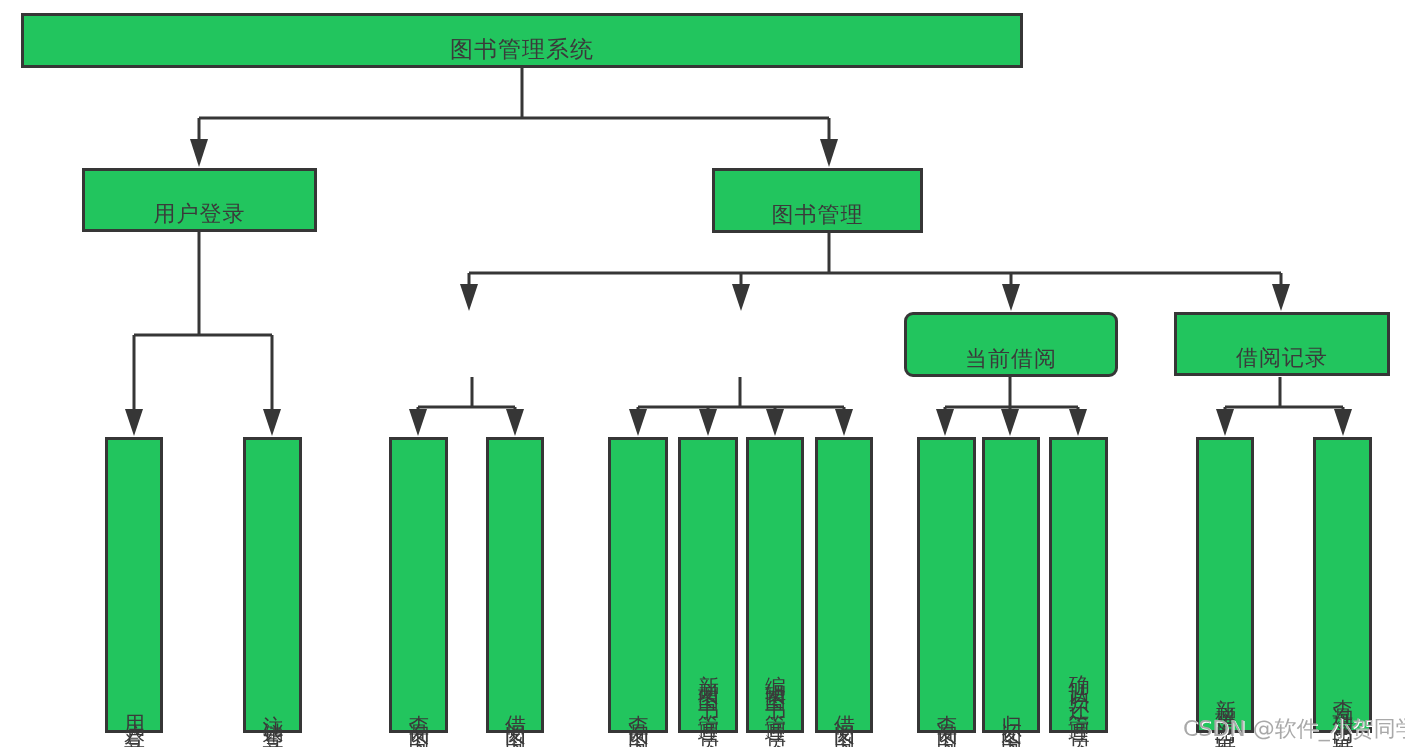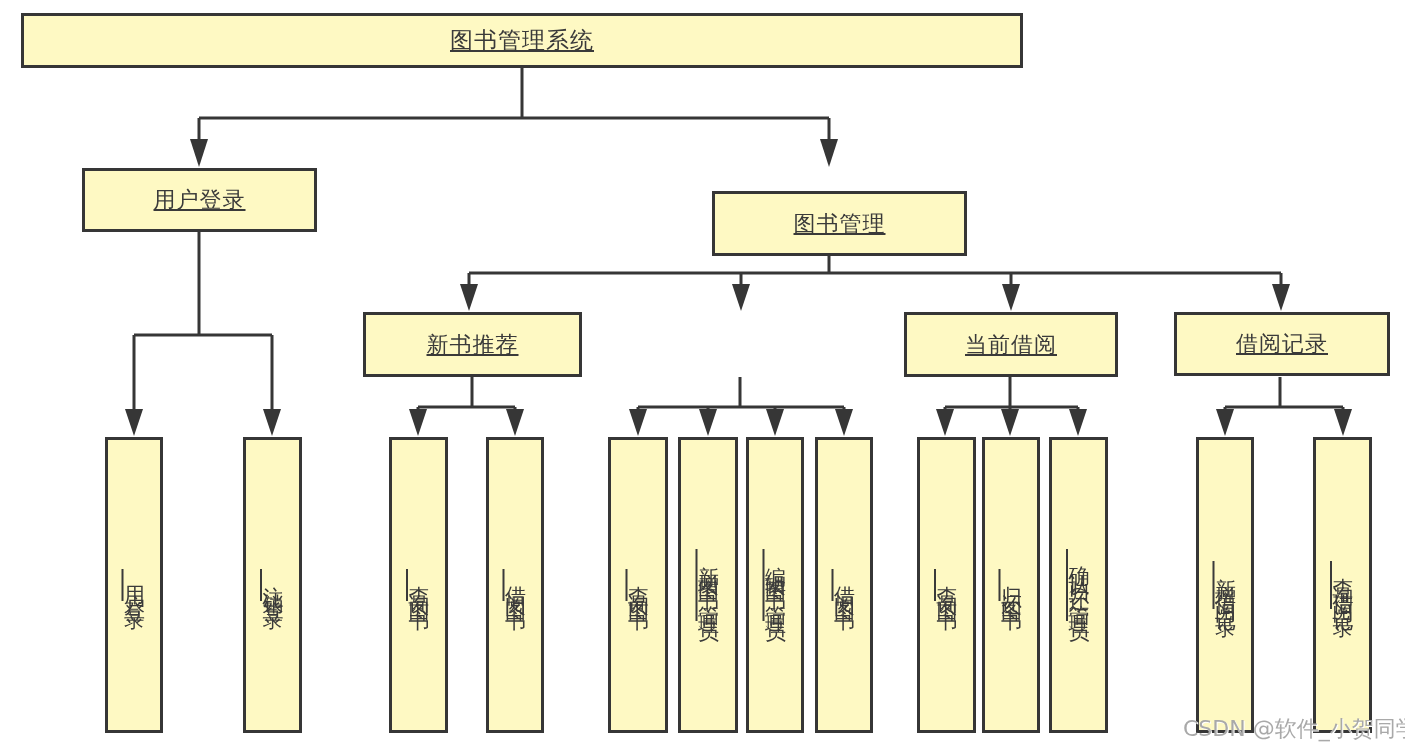--- a/index.html
+++ b/index.html
@@ -19,26 +19,25 @@
   #connectors {
     position: absolute;
     left: 0; top: 0;
     width: 1405px;
     height: 747px;
   }
   .node {
     position: absolute;
     box-sizing: border-box;
     border: 3px solid #363636;
-    background: #fef9c3;
+    background: #22c55e;
     display: flex;
-    align-items: center;
+    align-items: flex-end;
     justify-content: center;
     text-align: center;
-    text-decoration: underline;
   }
   .node.root  { font-size: 23px; letter-spacing: 1px; }
   .node.level { font-size: 22px; letter-spacing: 1px; }
   .node.leaf  { font-size: 21px; }
   .leaf .vtext {
     writing-mode: vertical-rl;
     letter-spacing: 8px;
     line-height: 1;
     max-height: 284px;
   }
@@ -101,28 +100,25 @@
     </g>
   </svg>
 
   <div class="node root" style="left:21px; top:13px; width:1002px; height:55px;">
     <span>图书管理系统</span>
   </div>
 
   <div class="node level" style="left:82px; top:168px; width:235px; height:64px;">
     <span>用户登录</span>
   </div>
-  <div class="node level" style="left:712px; top:168px; width:255px; height:65px;margin-top:23px;">
+  <div class="node level" style="left:712px; top:168px; width:211px; height:65px;">
     <span>图书管理</span>
   </div>
 
-  <div class="node level" style="left:363px; top:312px; width:219px; height:65px;">
-    <span>新书推荐</span>
-  </div>
-  <div class="node level" style="left:904px; top:312px; width:214px; height:65px;">
+  <div class="node level" style="left:904px; top:312px; width:214px; height:65px;border-radius:9px;">
     <span>当前借阅</span>
   </div>
   <div class="node level" style="left:1174px; top:312px; width:216px; height:64px;">
     <span>借阅记录</span>
   </div>
 
   <div class="node leaf" style="left:105px; top:437px; width:58px; height:296px;">
     <span class="vtext">用户登录</span>
   </div>
   <div class="node leaf" style="left:243px; top:437px; width:59px; height:296px;">

